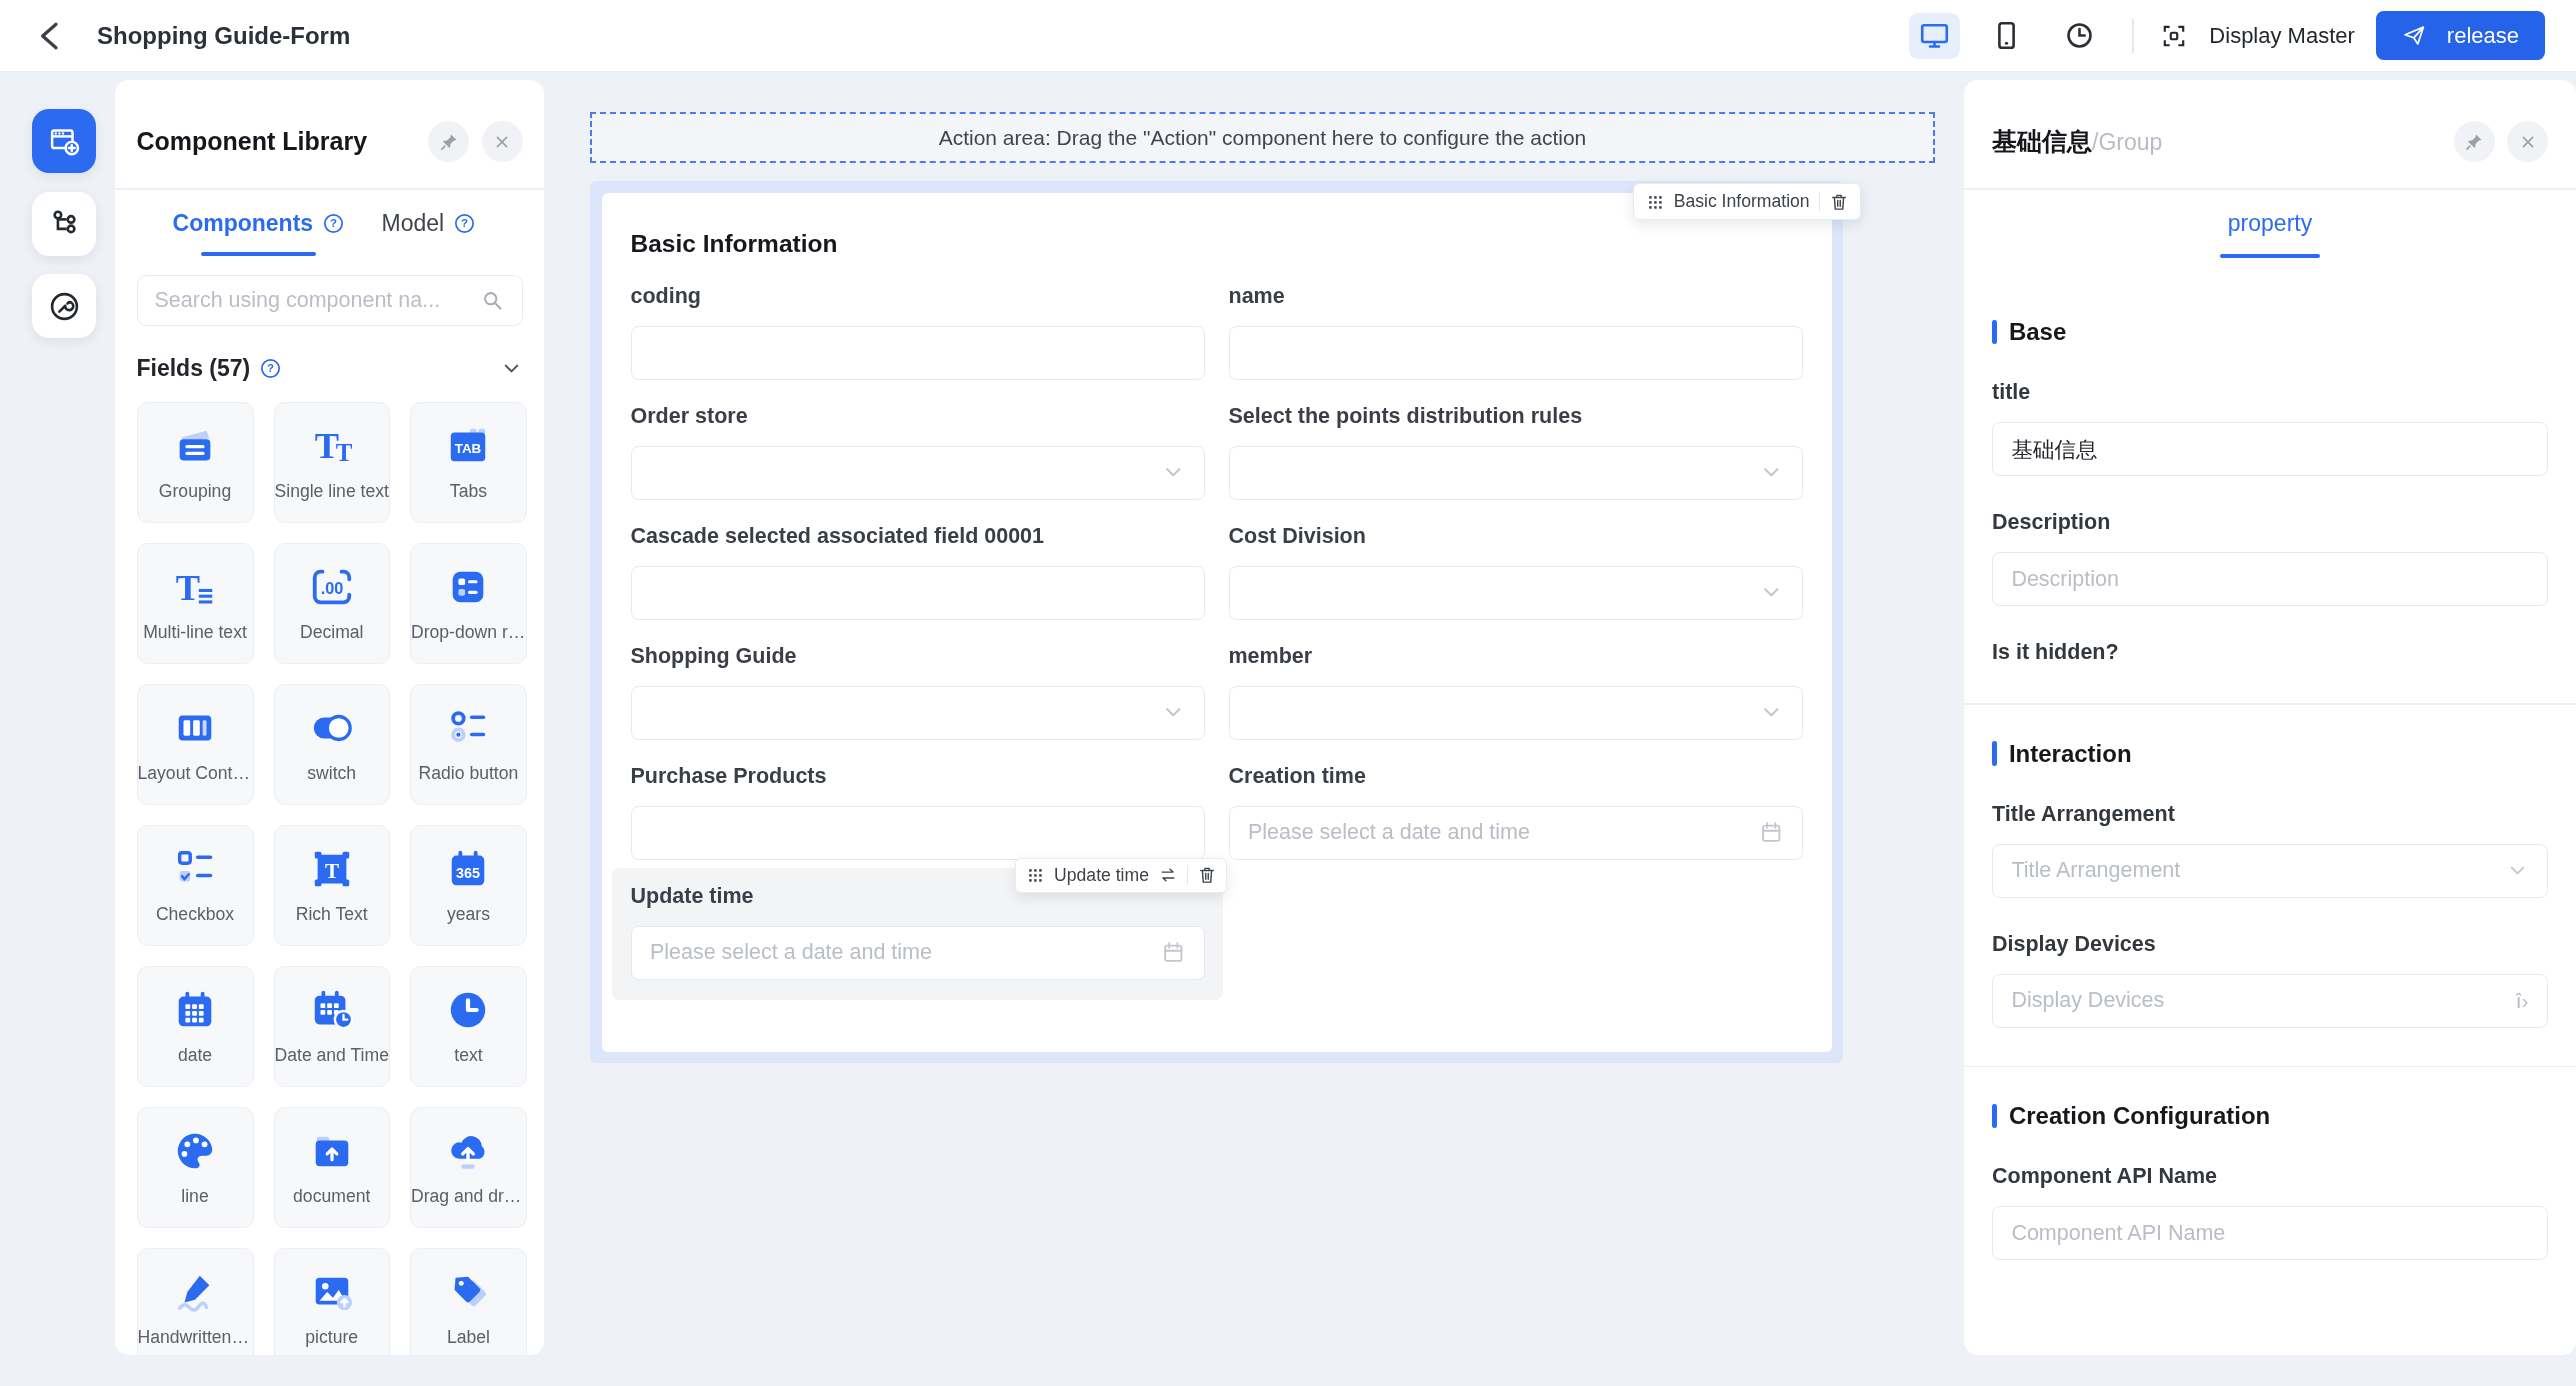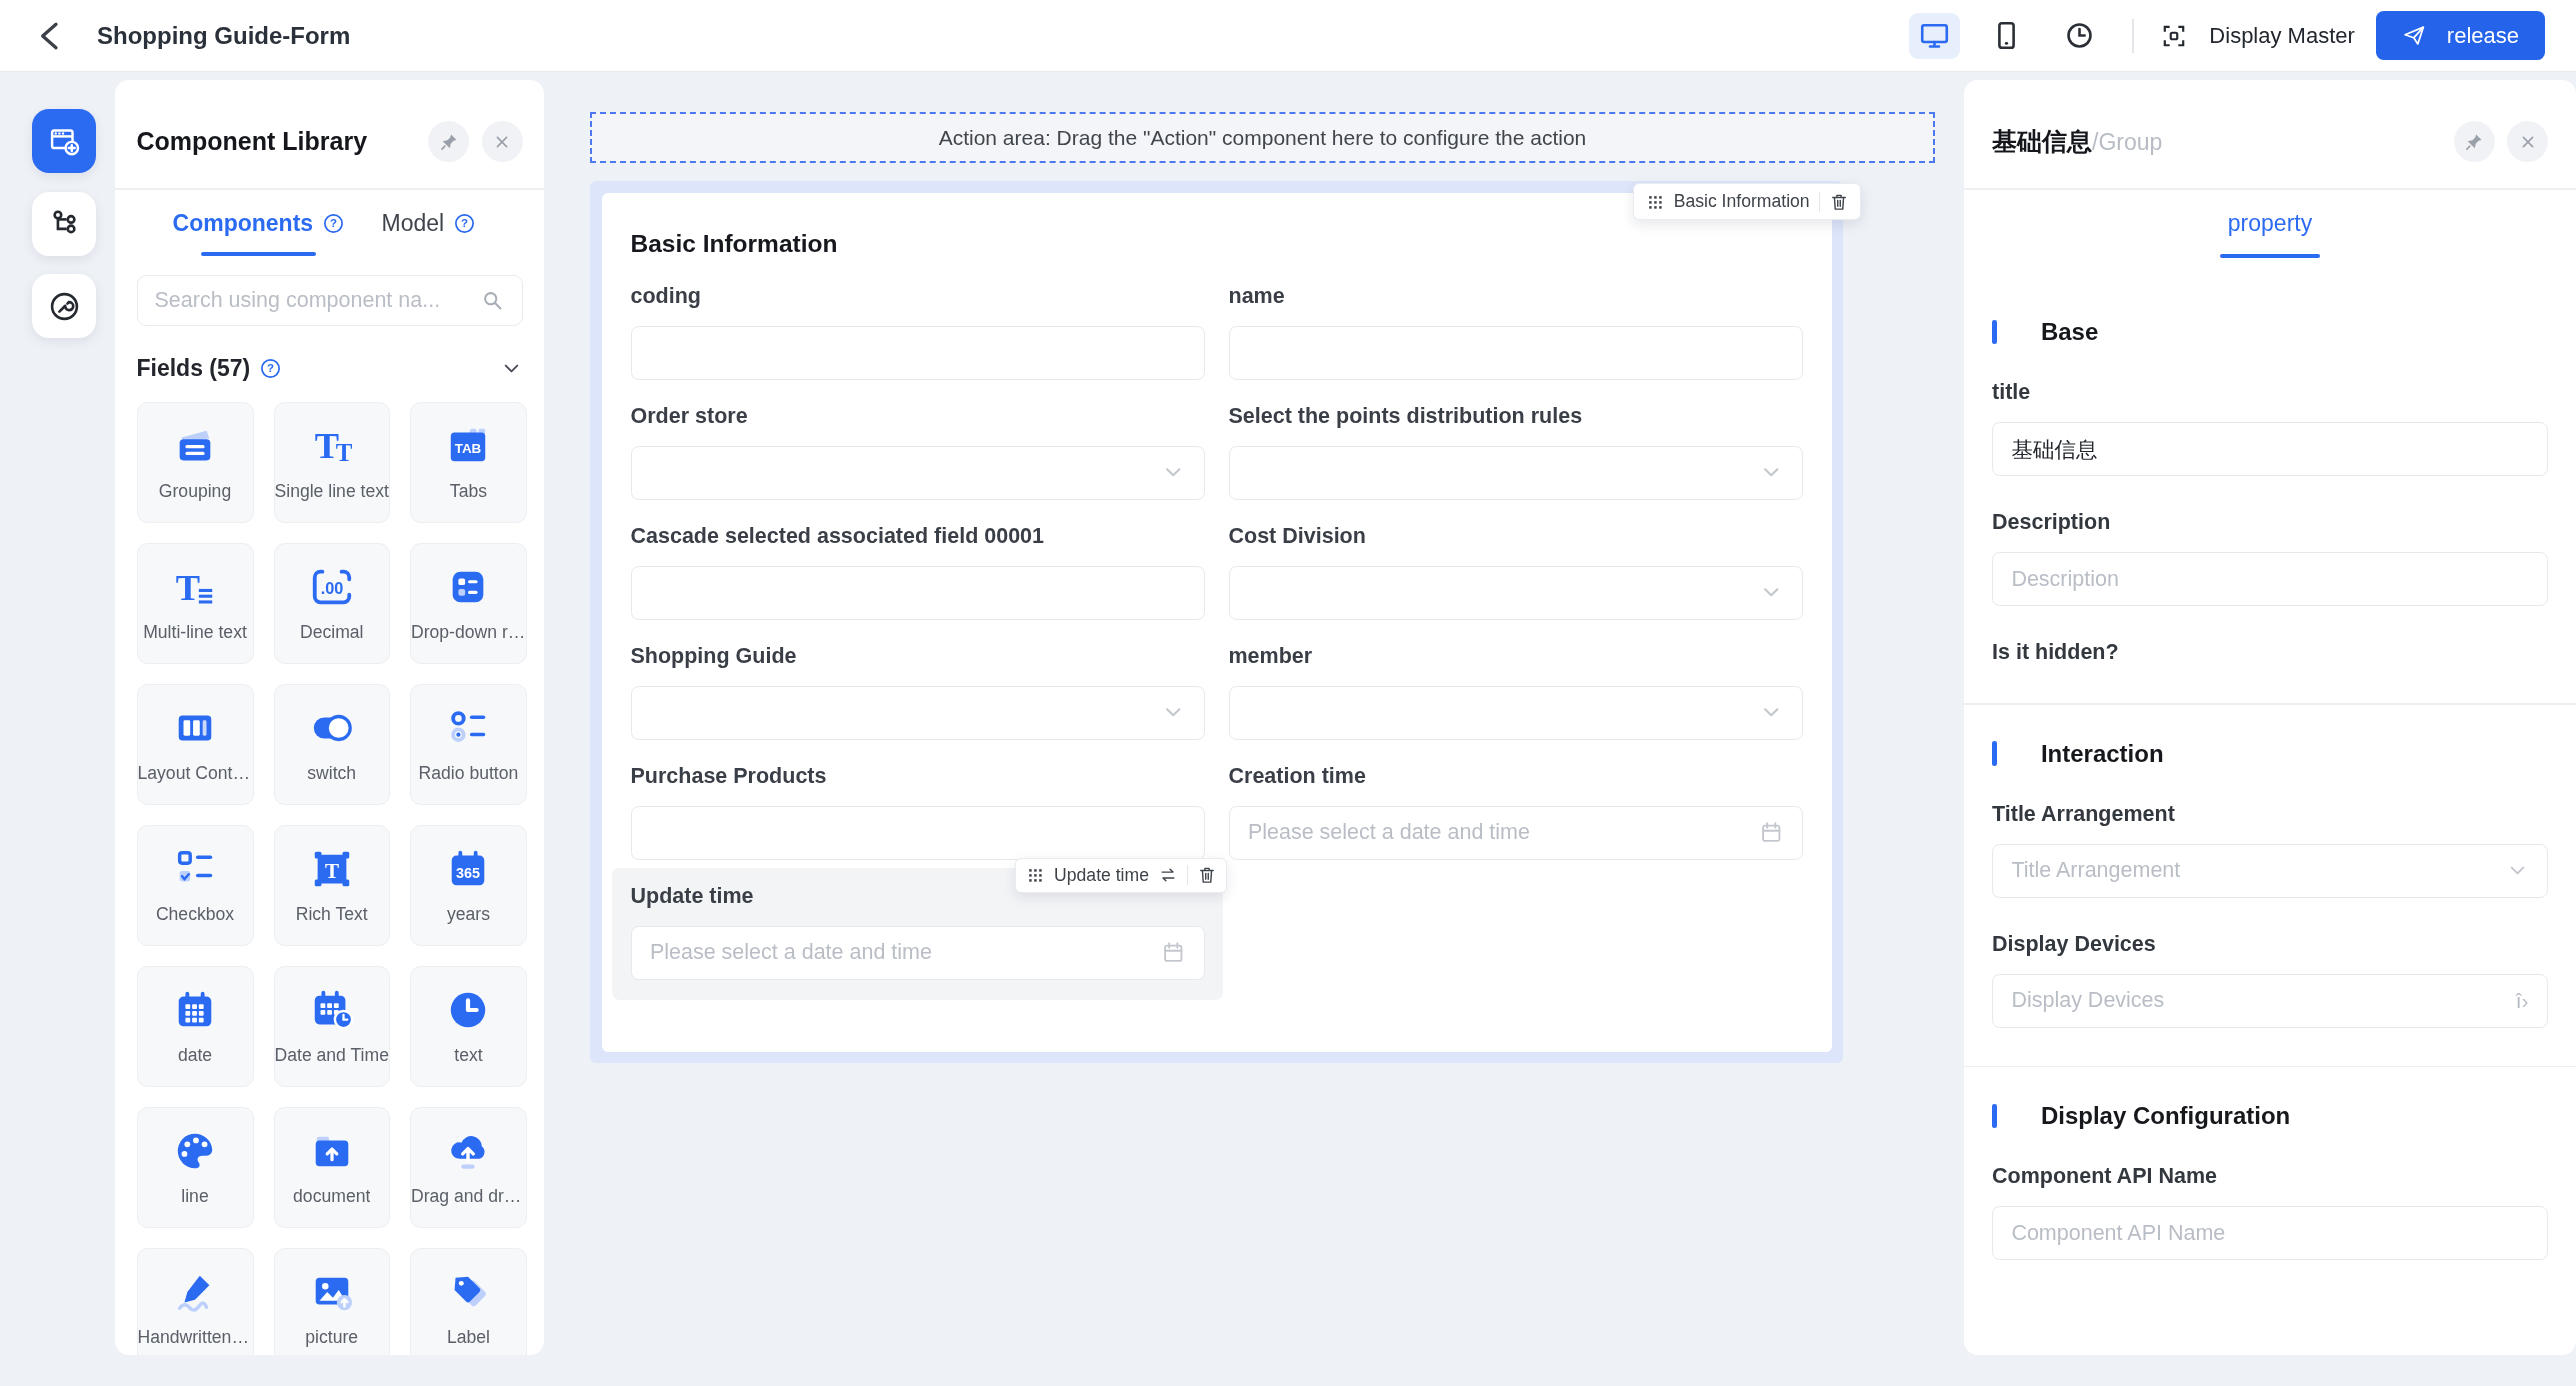--- a/index.html
+++ b/index.html
@@ -100,21 +100,21 @@
                 padding:0 9.2px; gap:9.2px; z-index:8; }
 
   
   .rp-tabs { display:flex; justify-content:center; padding-top:20px; }
   .rp-tab { display:flex; flex-direction:column; align-items:center; }
   .rp-tab-label { font-size:23px; color:#2b6bf2; font-weight:500; }
   .rp-underline { width:100px; height:4.6px; border-radius:2.3px; background:#2b6bf2; margin-top:17px; }
 
   .section-head { margin-top:60px; display:flex; align-items:center; gap:12.3px; }
   .section-bar { width:4.6px; height:24.5px; background:#2b6bf2; border-radius:2.3px; }
-  .section-title { font-size:24px; font-weight:700; color:#16181c;margin-left:32px; }
+  .section-title { font-size:24px; font-weight:700; color:#16181c; }
   .rp-label { margin-top:34px; font-size:21.5px; font-weight:600; color:#33383f; }
   .rp-input { margin-top:17px; height:54px; border:1.5px solid #e6e8ed; border-radius:7.7px; display:flex;
               align-items:center; padding:0 18.4px; }
   .rp-input input { border:none; outline:none; flex:1; font-size:21.5px; color:#22262c; font-family:inherit; background:transparent; }
   .rp-input input::placeholder { color:#b9bdc5; }
   .rp-input .suffix-ic { width:23px; height:23px; margin-left:9.2px; }
   .rp-input .suffix-txt { color:#b9bdc5; font-size:21px; margin-left:9.2px; }
   .rp-hr { height:1.5px; background:#edeff2; margin:38px -28px 0; }
   .section-head.tight { margin-top:35px; }
 
@@ -761,21 +761,21 @@
   <div class="rp-label">Display Devices</div>
   <div class="rp-input">
     <input placeholder="Display Devices" style="">
     <span class="suffix-txt">î›</span>
   </div>
 
   <div class="rp-hr"></div>
 
   <div class="section-head tight">
     <span class="section-bar"></span>
-    <span class="section-title">Display Configuration</span>
+    <span class="section-title">Creation Configuration</span>
   </div>
 
   <div class="rp-label">Component API Name</div>
   <div class="rp-input">
     <input placeholder="Component API Name" style="">
   </div>
 </div>
 
 
 </body></html>

